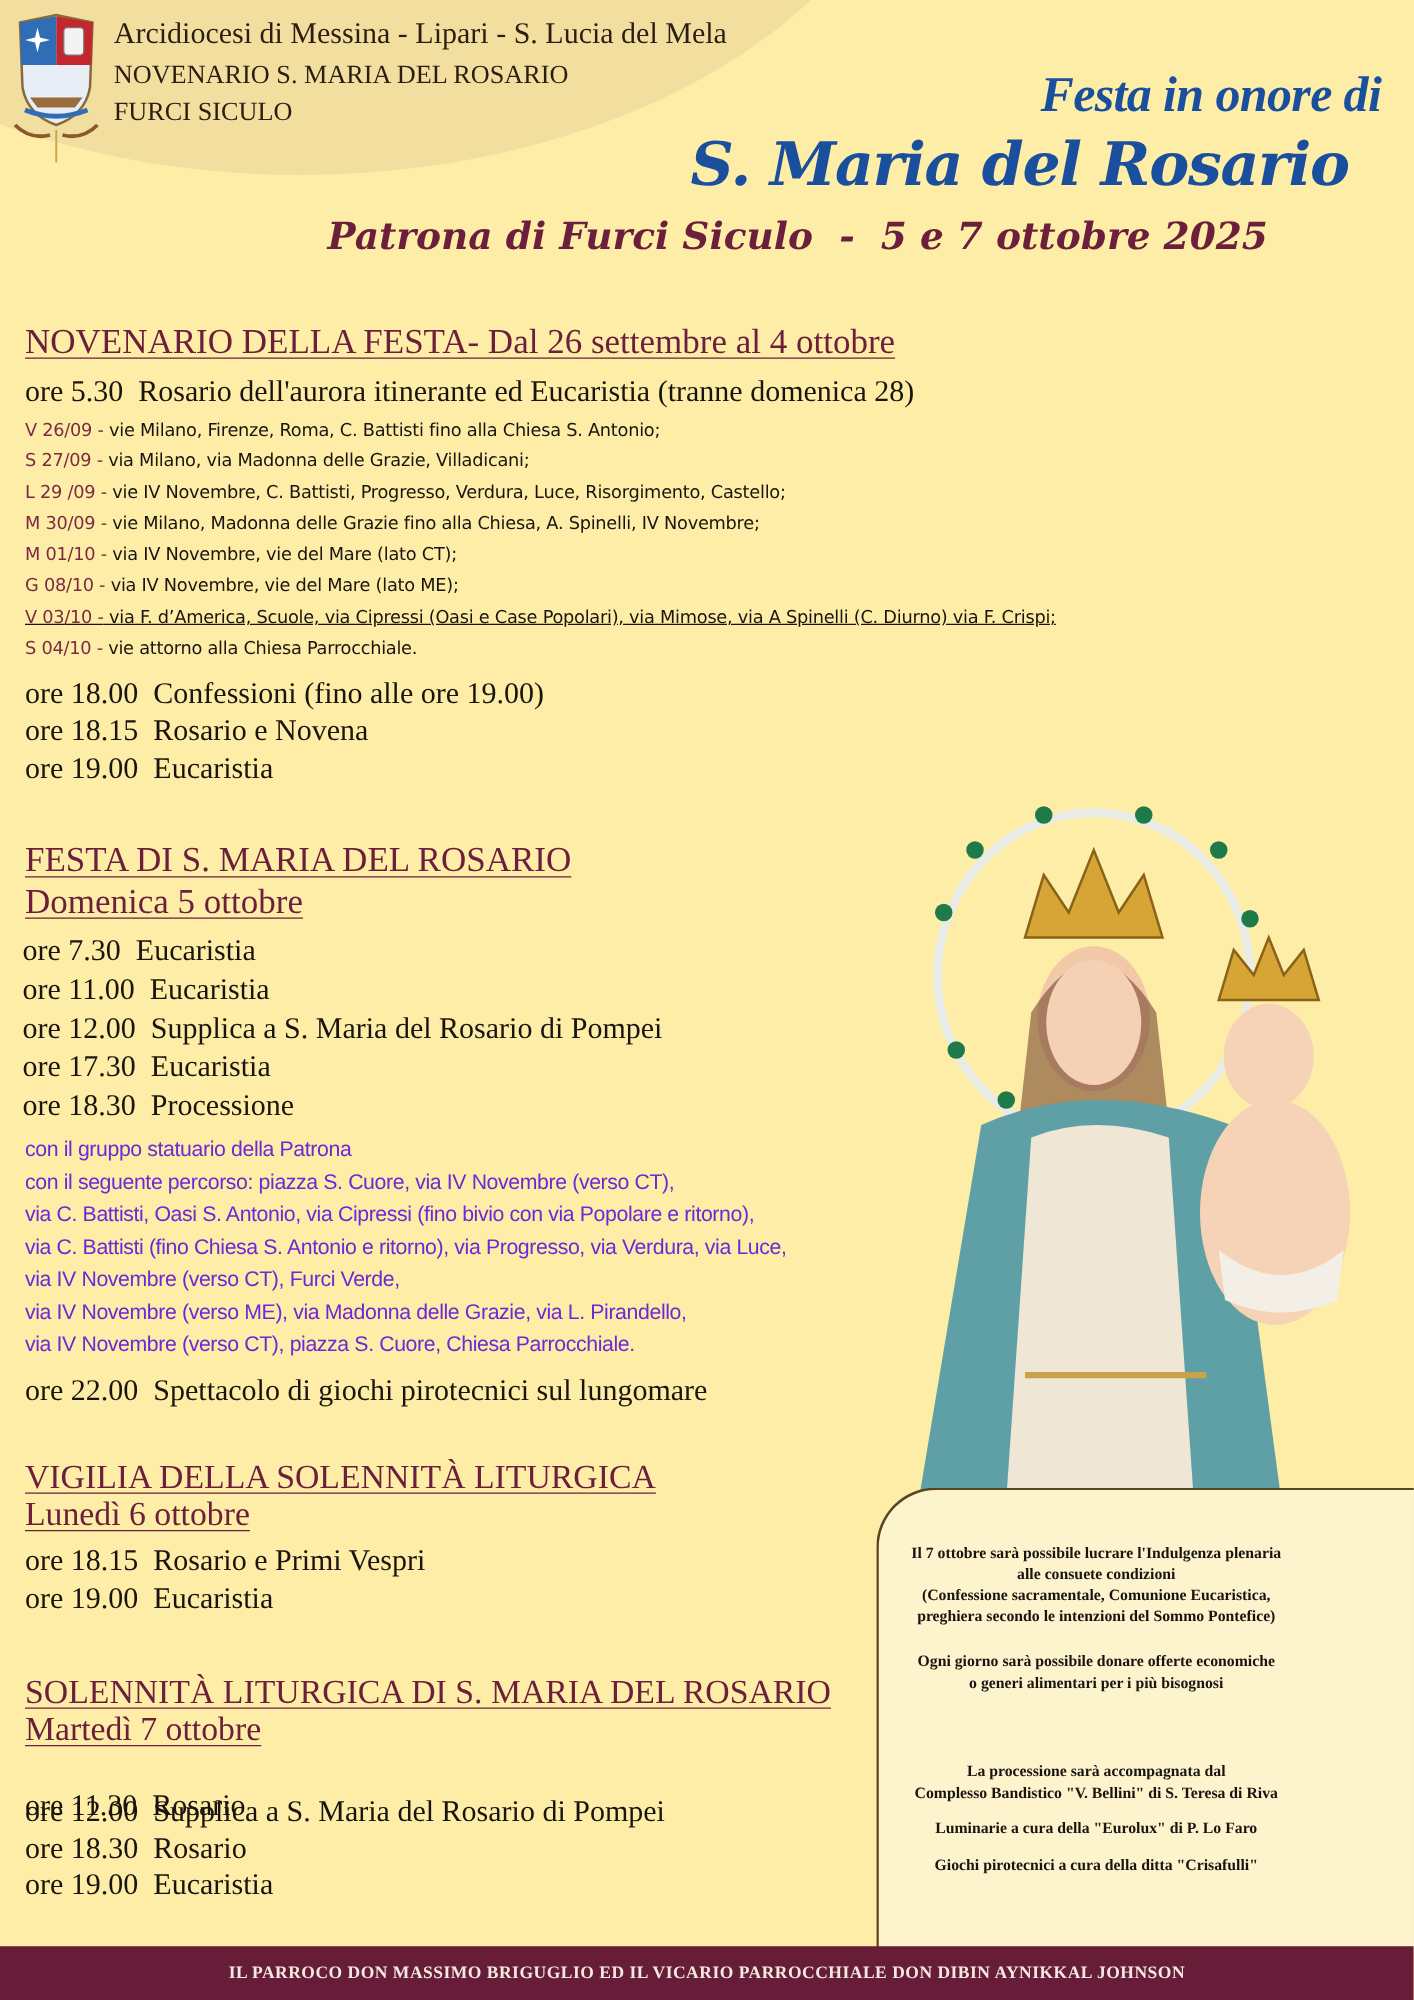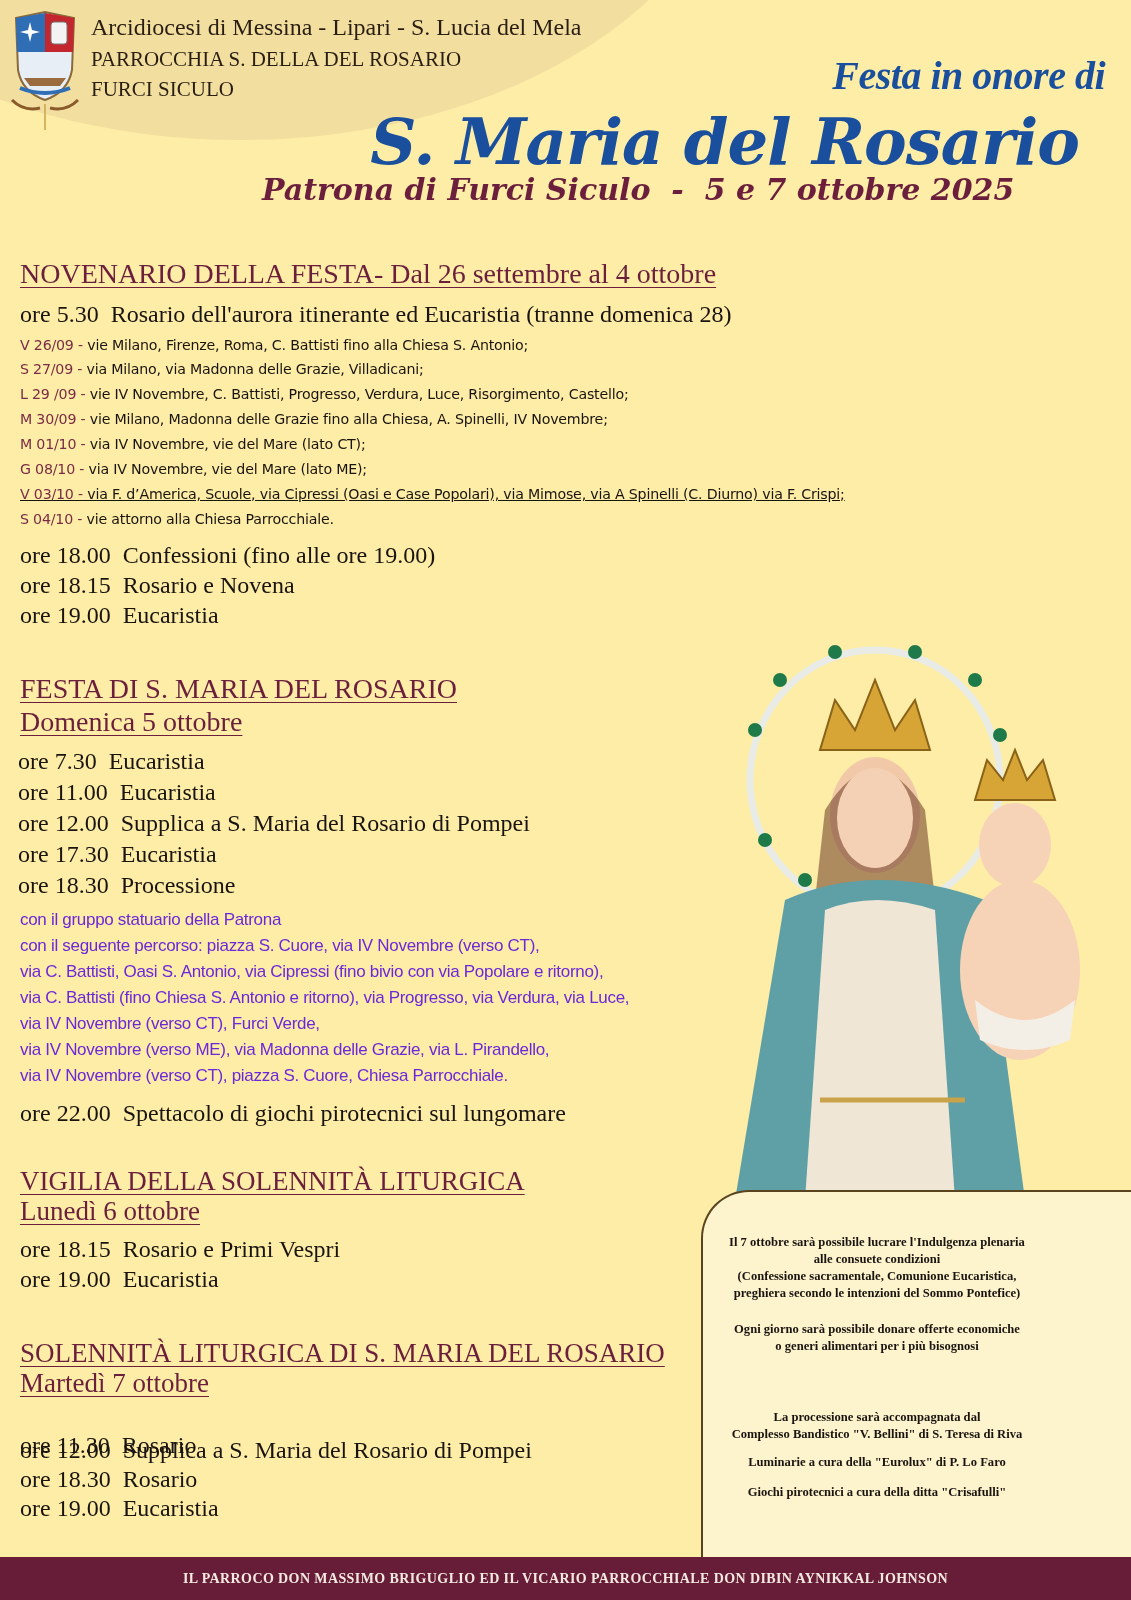--- a/index.html
+++ b/index.html
@@ -26,21 +26,21 @@
   .town { position: absolute; left: 91px; top: 76px; font-size: 21px; line-height: 26px; color: #2a1e12; }
 
   .title-1 {
     position: absolute; right: 26px; top: 52px;
     font-family: Liberation Serif, serif; font-style: italic; font-weight: bold;
     font-size: 40px; color: #1a4f9e; letter-spacing: -0.5px;
   }
   .title-2 {
     position: absolute; right: 52px; top: 104px;
     font-family: "DejaVu Serif", serif; font-style: italic; font-weight: bold;
-    font-size: 64px; color: #1a4f9e; letter-spacing: -1px;
+    font-size: 48px; color: #1a4f9e; letter-spacing: -1px;
   }
   .subtitle {
     position: absolute; left: 262px; top: 172px;
     font-family: "DejaVu Serif", serif; font-style: italic; font-weight: bold;
     font-size: 30px; color: #6b1f3c; white-space: pre;
   }
 
   .sec-head {
     position: absolute; left: 20px;
     font-size: 28px; color: #6b1f3c; text-decoration: underline;
@@ -99,21 +99,21 @@
   <polygon points="20,14 22,22 30,24 22,26 20,34 18,26 10,24 18,22" fill="#ffffff"></polygon>
   <rect x="41" y="14" width="16" height="22" rx="3" fill="#f3f3f3" stroke="#777" stroke-width="1"></rect>
   <path d="M14 70 L56 70 L50 78 L20 78 Z" fill="#9a6b3d"></path>
   <path d="M10 80 Q35 90 60 80" fill="none" stroke="#2f6db5" stroke-width="4"></path>
   <path d="M2 92 Q14 104 30 100" fill="none" stroke="#8a5a2a" stroke-width="3"></path>
   <path d="M68 92 Q56 104 40 100" fill="none" stroke="#8a5a2a" stroke-width="3"></path>
   <line x1="35" y1="96" x2="35" y2="122" stroke="#c9a24a" stroke-width="1.5"></line>
 </svg>
 
 <div class="diocese">Arcidiocesi di Messina - Lipari - S. Lucia del Mela</div>
-<div class="parish">PARROCCHIA S. DELLA DEL ROSARIO</div>
+<div class="parish">NOVENARIO S. MARIA DEL ROSARIO</div>
 <div class="town">FURCI SICULO</div>
 
 <div class="title-1">Festa in onore di</div>
 <div class="title-2">S. Maria del Rosario</div>
 <div class="subtitle">Patrona di Furci Siculo  -  5 e 7 ottobre 2025</div>
 
 <div class="sec-head" style="top:258px;">NOVENARIO DELLA FESTA- Dal 26 settembre al 4 ottobre</div>
 <div class="ore" style="top:301px;"><span>ore 5.30</span>  <span>Rosario dell'aurora itinerante ed Eucaristia (tranne domenica 28)</span></div>
 
 <div class="route" style="top:337px;"><span class="day">V 26/09 -</span><span> vie Milano, Firenze, Roma, C. Battisti fino alla Chiesa S. Antonio;</span></div>

